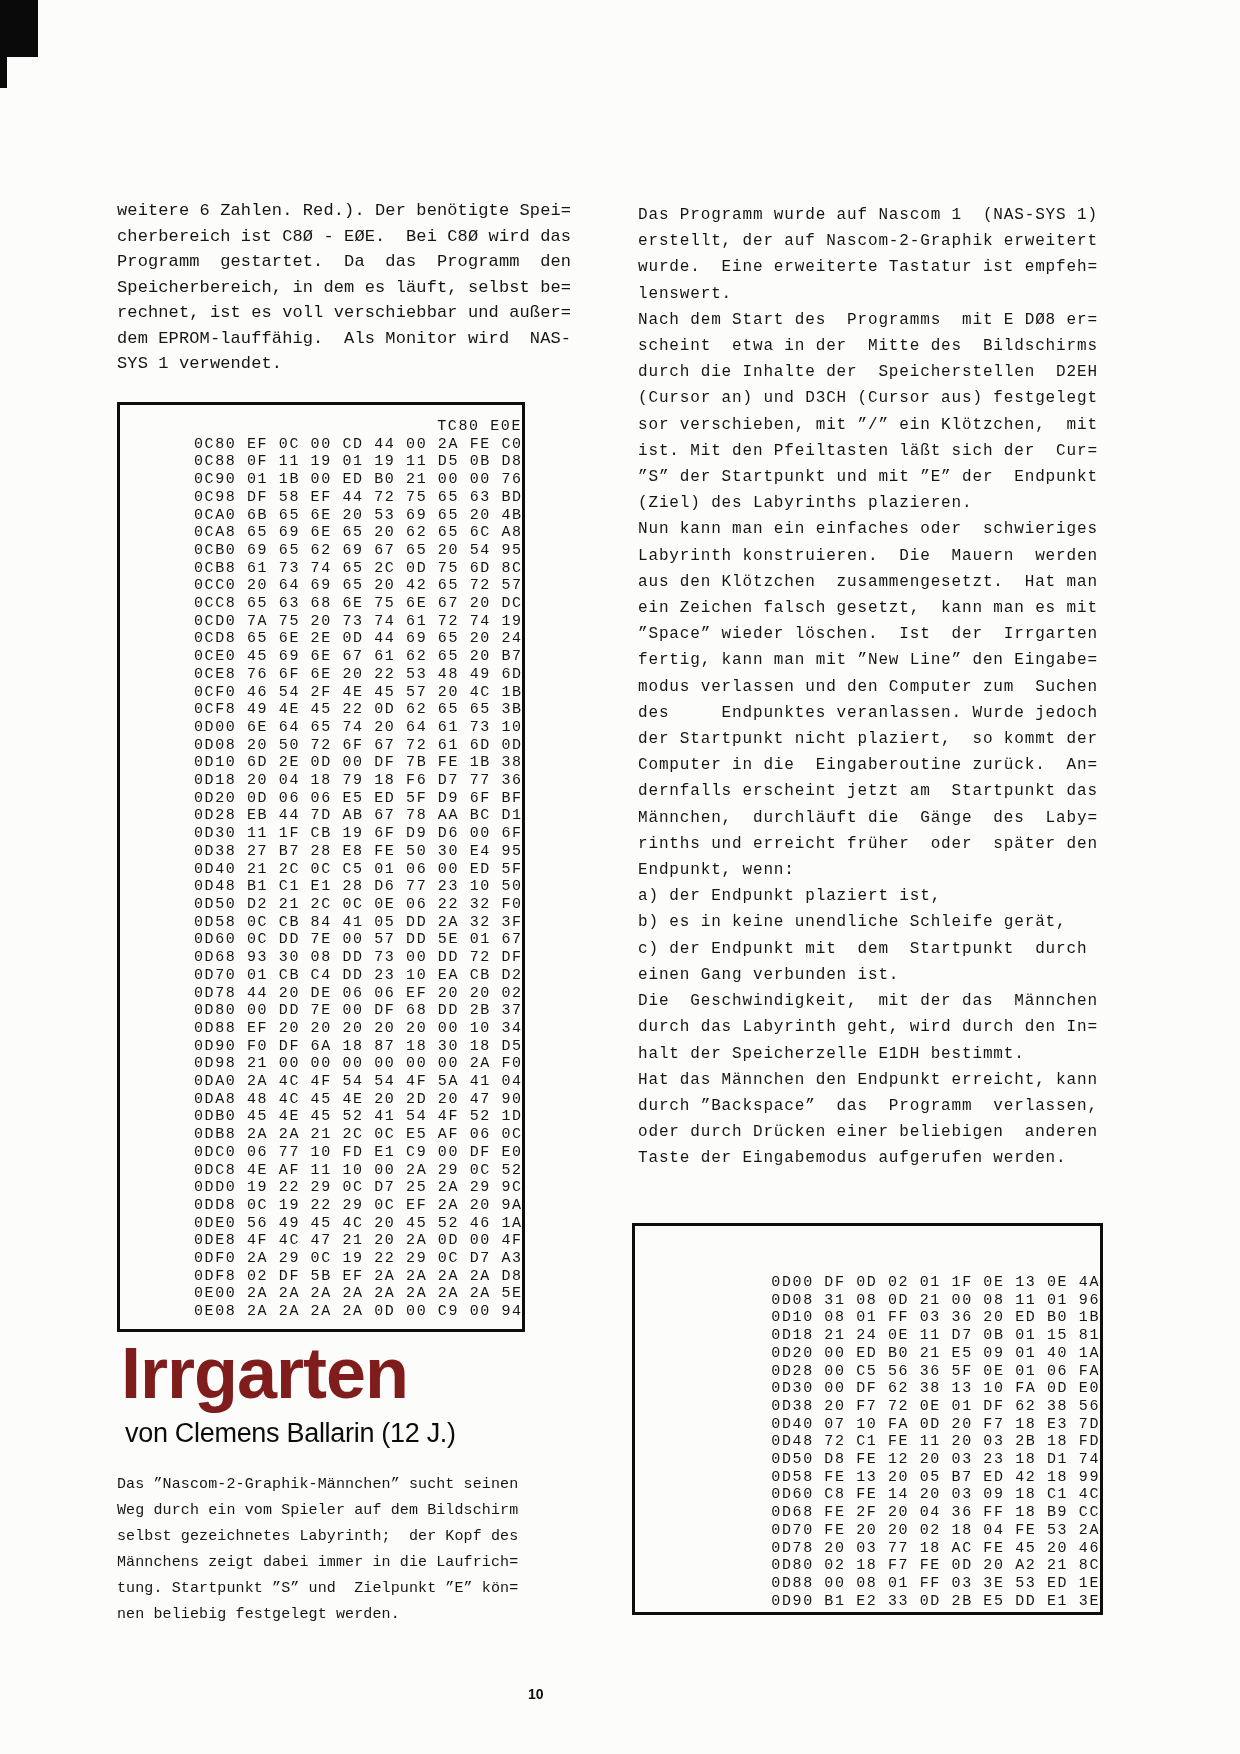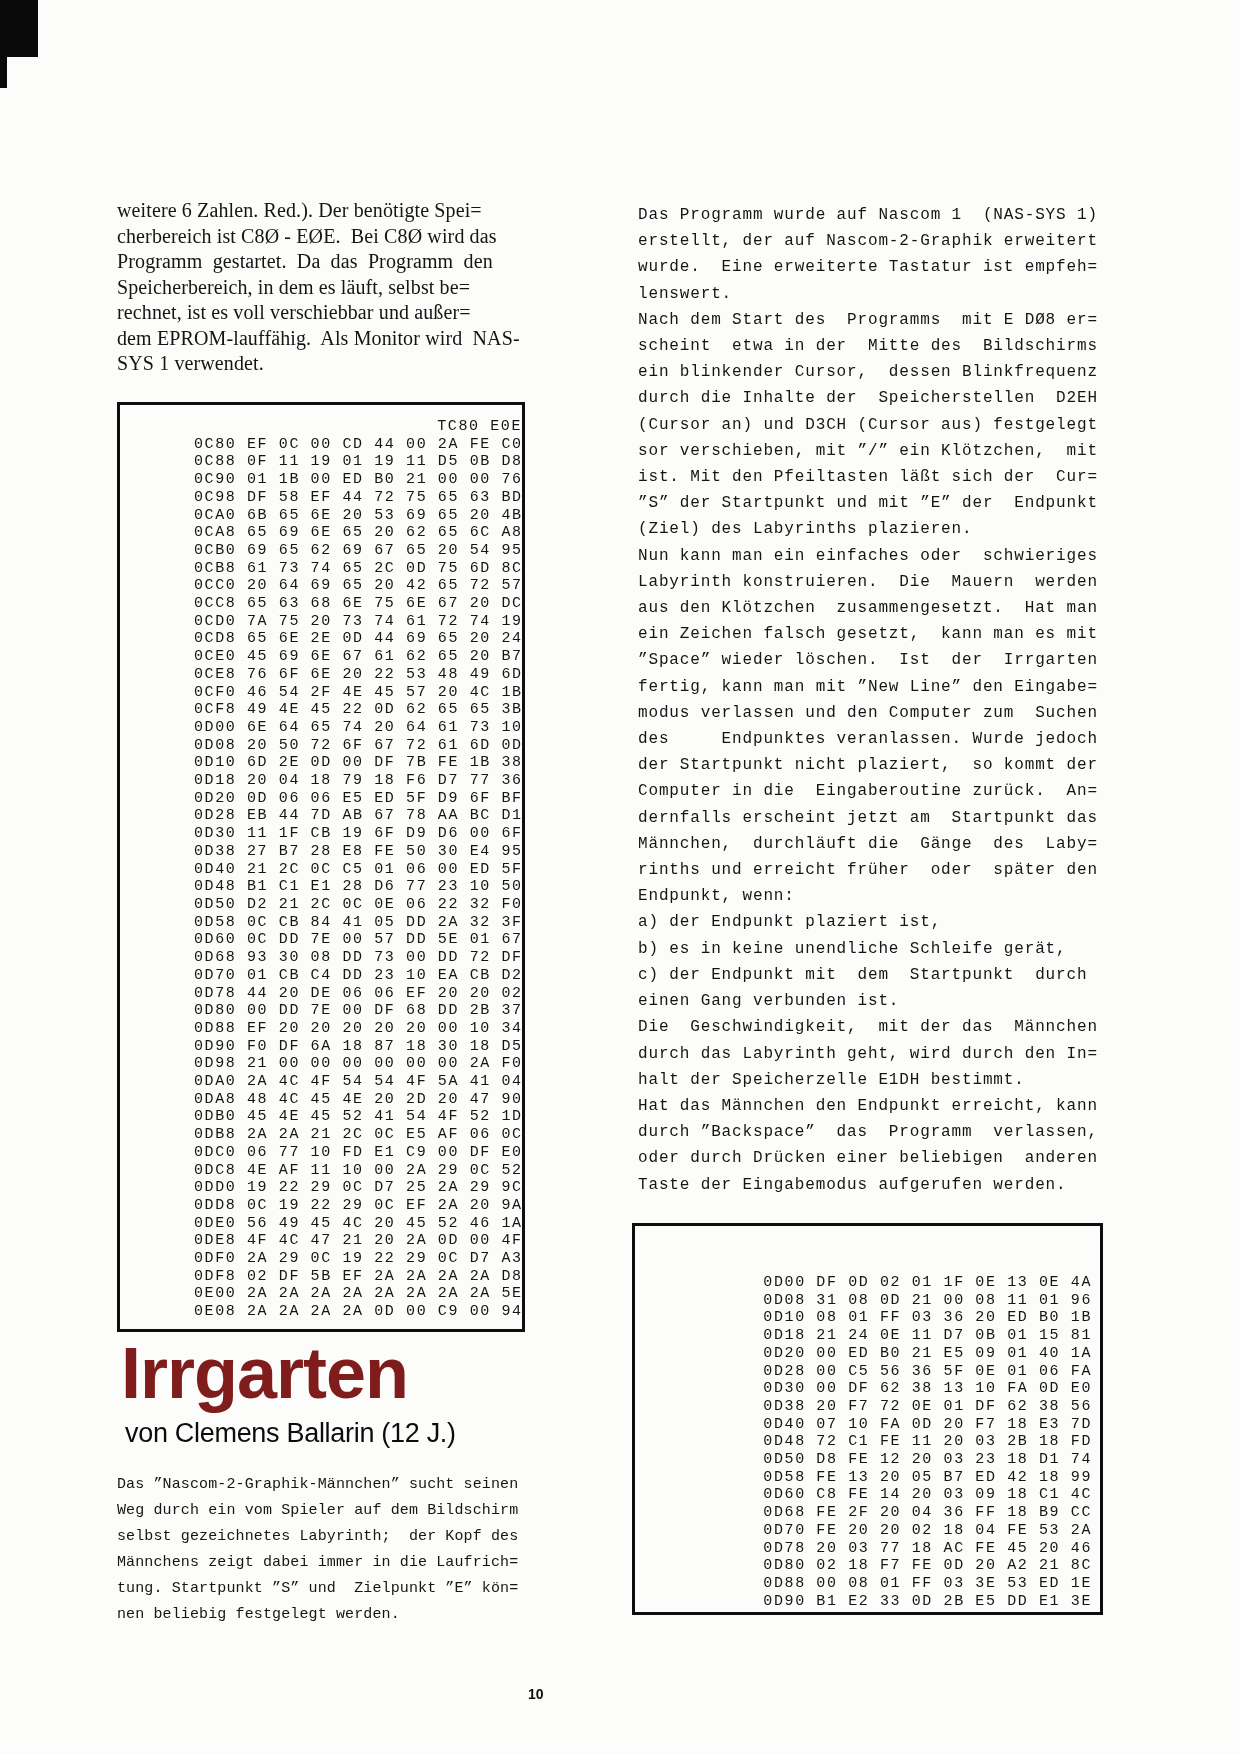--- a/index.html
+++ b/index.html
@@ -13,21 +13,21 @@
   }
   
   .corner{position:absolute;left:0;top:0;width:38px;height:57px;background:#0a0a0a;}
   .corner-tail{position:absolute;left:0;top:57px;width:7px;height:31px;background:#0a0a0a;}
 
   .line{white-space:pre;}
 
   
   .col-left-intro{
     position:absolute;left:117px;top:198px;width:412px;
-    font-size:20px;letter-spacing:.12px;line-height:25.5px;font-family:Liberation Serif, serif;
+    font-size:17px;letter-spacing:.12px;line-height:25.5px;
   }
   .col-left-body{
     position:absolute;left:117px;top:1472px;width:412px;
     font-size:15px;letter-spacing:.12px;line-height:26px;
   }
 
   
   .col-right-body{
     position:absolute;left:638px;top:202px;width:470px;
     font-size:16px;letter-spacing:.85px;line-height:26.2px;
@@ -35,21 +35,21 @@
 
   
   .listing-box{
     position:absolute;
     border:3px solid #0e0e0e;
     background:#fcfcfa;
     box-sizing:border-box;
     font-size:15px;letter-spacing:1.6px;line-height:17.7px;text-align:right;
   }
   .box-lotto{left:117px;top:402px;width:408px;height:930px;padding:13px 0 0 74px;}
-  .box-irrgarten{left:632px;top:1223px;width:471px;height:392px;padding:48px 8px 0 69px;}
+  .box-irrgarten{left:632px;top:1223px;width:471px;height:392px;padding:48px 0 0 69px;}
   .listing-header{white-space:pre;margin-left:-16px;}
   .hex-rows .line{white-space:pre;}
 
   
   .headline{
     position:absolute;left:113px;top:1342px;width:470px;
     font-family:"Liberation Sans", sans-serif;
     font-weight:bold;font-size:72px;letter-spacing:-1px;line-height:62px;
     color:#7f1d1d;
     margin-left:8px;
@@ -154,21 +154,20 @@
       <div class="line">nen beliebig festgelegt werden.</div>
     </div>
 
   <div class="col-right-body">
       <div class="line">Das Programm wurde auf Nascom 1  (NAS-SYS 1)</div>
       <div class="line">erstellt, der auf Nascom-2-Graphik erweitert</div>
       <div class="line">wurde.  Eine erweiterte Tastatur ist empfeh=</div>
       <div class="line">lenswert.</div>
       <div class="line">Nach dem Start des  Programms  mit E DØ8 er=</div>
       <div class="line">scheint  etwa in der  Mitte des  Bildschirms</div>
-      <div class="line">ein blinkender Cursor,  dessen Blinkfrequenz</div>
       <div class="line">durch die Inhalte der  Speicherstellen  D2EH</div>
       <div class="line">(Cursor an) und D3CH (Cursor aus) festgelegt</div>
       <div class="line">sor verschieben, mit ”/” ein Klötzchen,  mit</div>
       <div class="line">ist. Mit den Pfeiltasten läßt sich der  Cur=</div>
       <div class="line">”S” der Startpunkt und mit ”E” der  Endpunkt</div>
       <div class="line">(Ziel) des Labyrinths plazieren.</div>
       <div class="line">Nun kann man ein einfaches oder  schwieriges</div>
       <div class="line">Labyrinth konstruieren.  Die  Mauern  werden</div>
       <div class="line">aus den Klötzchen  zusammengesetzt.  Hat man</div>
       <div class="line">ein Zeichen falsch gesetzt,  kann man es mit</div>

